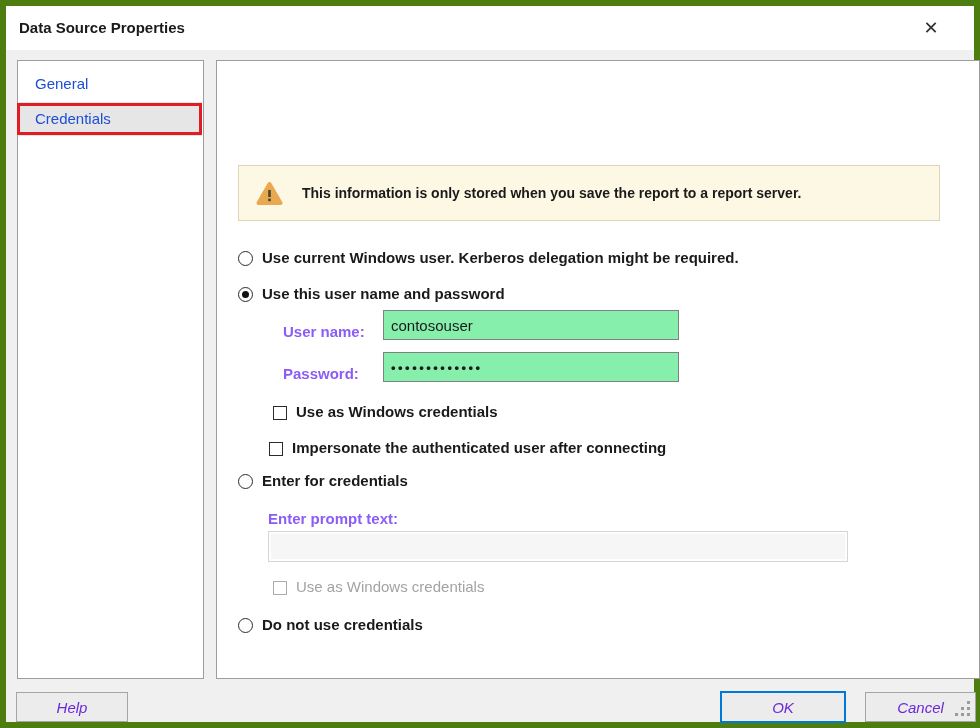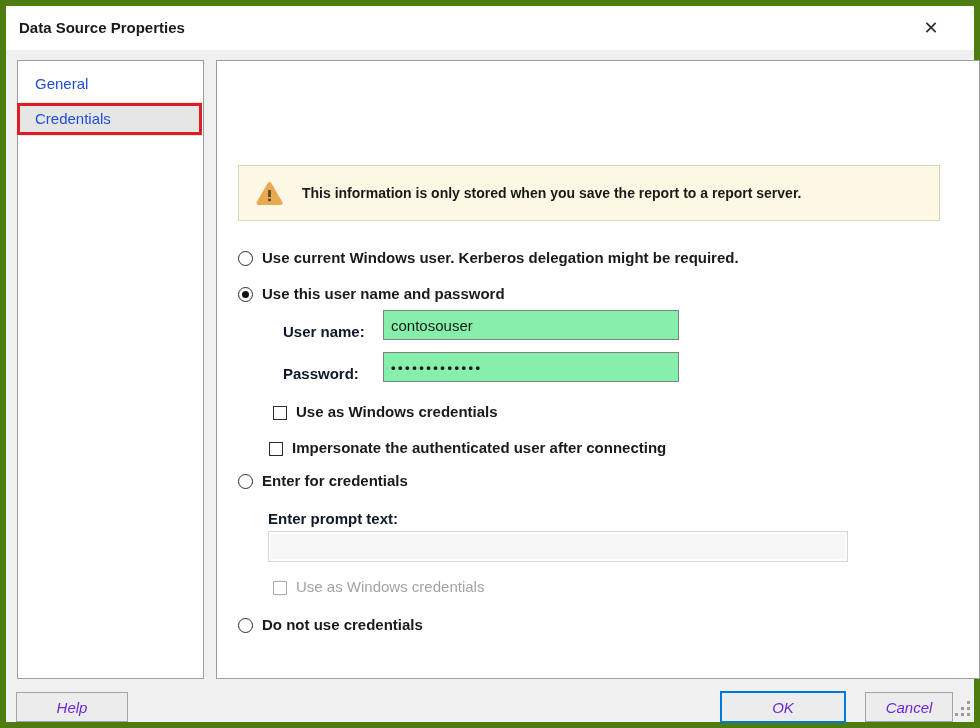--- a/index.html
+++ b/index.html
@@ -29,30 +29,30 @@
   .warning .wtext { margin-left:19px; font-size:14px; font-weight:700; color:#1a1a1a; }
 
   .row { position:absolute; display:flex; align-items:flex-end; height:24px; }
   .radio { width:15px; height:15px; border:1px solid #2b2b2b; border-radius:50%; background:#fff; position:relative; flex:0 0 auto; }
   .radio.on::after { content:""; position:absolute; left:3px; top:3px; width:7px; height:7px; border-radius:50%; background:#111; }
   .checkbox { width:14px; height:14px; border:1px solid #2b2b2b; background:#fff; flex:0 0 auto; }
   .opt-label { margin-left:9px; font-size:15px; font-weight:700; color:#1a1a1a; white-space:nowrap; }
   .row.disabled .checkbox { border-color:#ababab; }
   .row.disabled .opt-label { color:#a3a3a3; font-weight:400; }
 
-  .field-label { font-size:15px; font-weight:700; color:#0f172a; white-space:nowrap; }
+  .field-label { font-size:15px; font-weight:700; color:#8b5cf6; white-space:nowrap; }
   .text-input { position:absolute; height:30px; border:1px solid #808080; background:#86efac; font-family:"Liberation Sans",sans-serif; font-size:15px; color:#1a1a1a; padding:0 7px; }
   .text-input.pw { font-size:13px; font-weight:700; letter-spacing:2.5px; }
   .text-input:disabled { background:#f6f6f6; border:1px solid #d6d6d6; box-shadow:inset 0 0 0 2px #fdfdfd; }
 
   
   .btn { position:absolute; height:30px; background:#ececec; border:1px solid #a5a5a5; font-family:"Liberation Sans",sans-serif; font-size:15px; color:#6d28d9; cursor:pointer;font-style:italic; }
   .btn.help { left:10px; top:686px; width:112px; }
   .btn.ok { left:714px; top:685px; width:126px; height:32px; border:2px solid #0078d7; }
-  .btn.cancel { left:859px; top:686px; width:88px; }
+  .btn.cancel { left:859px; top:686px; width:111px; }
   .grip { position:absolute; right:3px; bottom:5px; width:16px; height:16px; }
   .grip i { position:absolute; left:12px; top:12px; width:3px; height:3px; background:#9b9b9b;
             box-shadow:0 -6px 0 #9b9b9b, 0 -12px 0 #9b9b9b, -6px 0 0 #9b9b9b, -12px 0 0 #9b9b9b, -6px -6px 0 #9b9b9b; }
 </style>
 </head>
 <body>
 
 <div class="window">
 
   <div class="titlebar">

